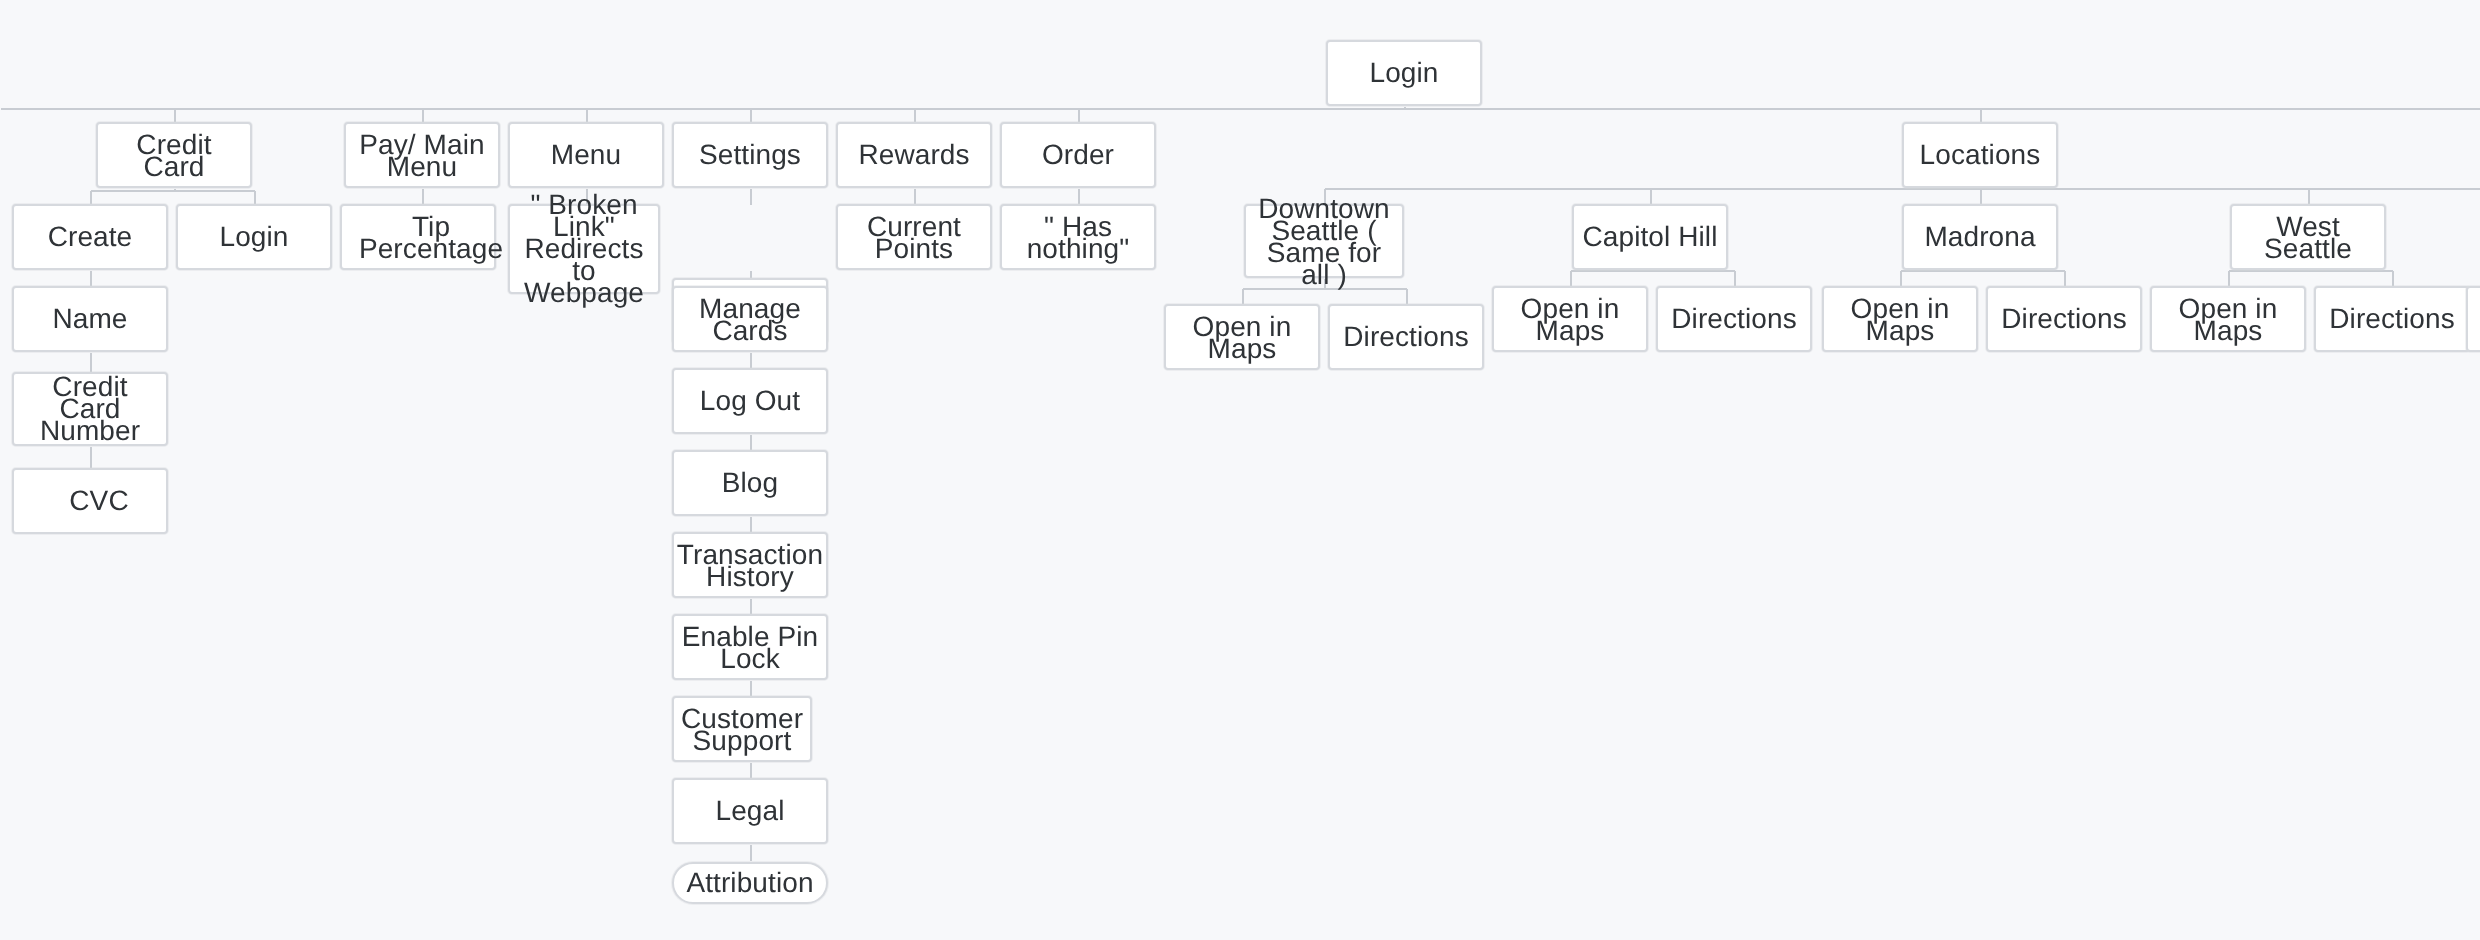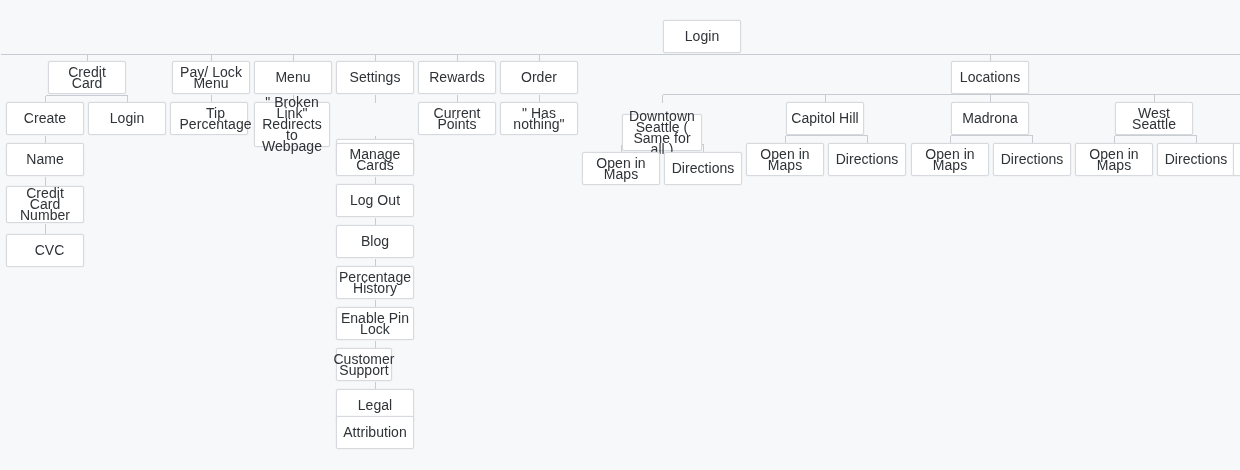--- a/index.html
+++ b/index.html
@@ -105,21 +105,21 @@
       <line x1="1196.5" y1="135.5" x2="1196.5" y2="143.5" stroke="#c8ccd2" stroke-width="1" shape-rendering="crispEdges"></line>
     </svg>
   <div id="node-layer">
       <div class="node" style="left: 663px; top: 20px; width: 78px; height: 33px;">
         <span class="lbl">Login</span>
       </div>
       <div class="node" style="left: 48px; top: 61px; width: 78px; height: 33px;">
         <span class="lbl">Credit Card</span>
       </div>
       <div class="node" style="left: 172px; top: 61px; width: 78px; height: 33px;">
-        <span class="lbl">Pay/ Lock Menu</span>
+        <span class="lbl">Pay/ Main Menu</span>
       </div>
       <div class="node" style="left: 254px; top: 61px; width: 78px; height: 33px;">
         <span class="lbl">Menu</span>
       </div>
       <div class="node" style="left: 336px; top: 61px; width: 78px; height: 33px;">
         <span class="lbl">Settings</span>
       </div>
       <div class="node" style="left: 418px; top: 61px; width: 78px; height: 33px;">
         <span class="lbl">Rewards</span>
       </div>
@@ -145,21 +145,21 @@
       </div>
       <div class="node" style="left: 336px; top: 102px; width: 78px; height: 33px; margin-top: 37px;">
         <span class="lbl">Refer a Friend</span>
       </div>
       <div class="node" style="left: 418px; top: 102px; width: 78px; height: 33px;">
         <span class="lbl">Current  Points</span>
       </div>
       <div class="node" style="left: 500px; top: 102px; width: 78px; height: 33px;">
         <span class="lbl">" Has nothing"</span>
       </div>
-      <div class="node" style="left: 622px; top: 102px; width: 80px; height: 37px; margin-top: 12px;">
+      <div class="node" style="left: 622px; top: 102px; width: 80px; height: 37px;">
         <span class="lbl">Downtown Seattle (
 Same for all )</span>
       </div>
       <div class="node" style="left: 786px; top: 102px; width: 78px; height: 33px;">
         <span class="lbl">Capitol Hill</span>
       </div>
       <div class="node" style="left: 951px; top: 102px; width: 78px; height: 33px;">
         <span class="lbl">Madrona</span>
       </div>
       <div class="node" style="left: 1115px; top: 102px; width: 78px; height: 33px;">
@@ -205,28 +205,28 @@
       <div class="node" style="left: 336px; top: 184px; width: 78px; height: 33px;">
         <span class="lbl">Log Out</span>
       </div>
       <div class="node" style="left: 6px; top: 234px; width: 78px; height: 33px; padding-left: 12px;">
         <span class="lbl">CVC</span>
       </div>
       <div class="node" style="left: 336px; top: 225px; width: 78px; height: 33px; text-align: right;">
         <span class="lbl">Blog</span>
       </div>
       <div class="node" style="left: 336px; top: 266px; width: 78px; height: 33px;">
-        <span class="lbl">Percentage History</span>
+        <span class="lbl">Transaction History</span>
       </div>
       <div class="node" style="left: 336px; top: 307px; width: 78px; height: 33px;">
         <span class="lbl">Enable Pin Lock</span>
       </div>
-      <div class="node" style="left: 336px; top: 348px; width: 56px; height: 33px;">
+      <div class="node" style="left: 336px; top: 348px; width: 70px; height: 33px;">
         <span class="lbl">Customer Support</span>
       </div>
       <div class="node" style="left: 336px; top: 389px; width: 78px; height: 33px;">
         <span class="lbl">Legal</span>
       </div>
-      <div class="node" style="left: 336px; top: 416px; width: 78px; height: 33px;">
+      <div class="node" style="left: 336px; top: 431px; width: 78px; height: 21px; border-radius: 13px;">
         <span class="lbl">Attribution</span>
       </div>
     </div>
 </div>
 
 </body></html>

